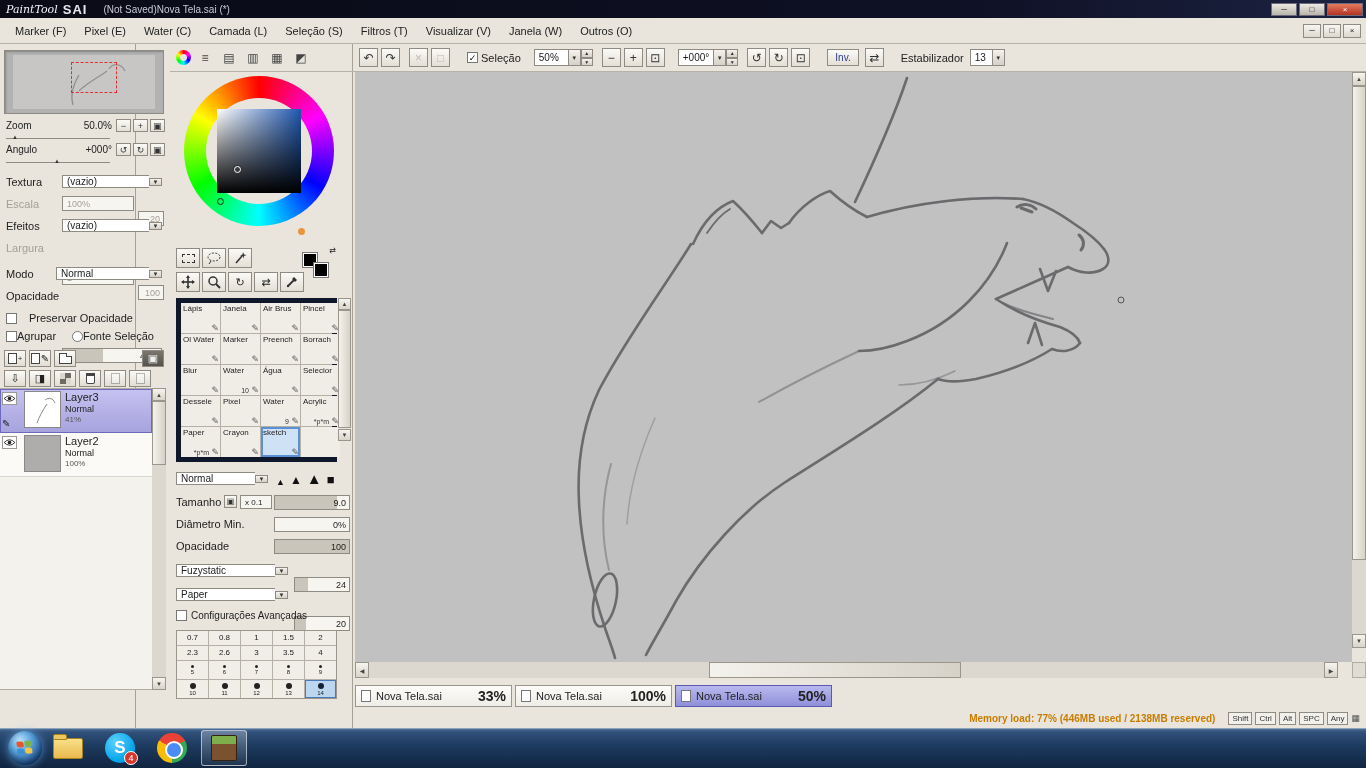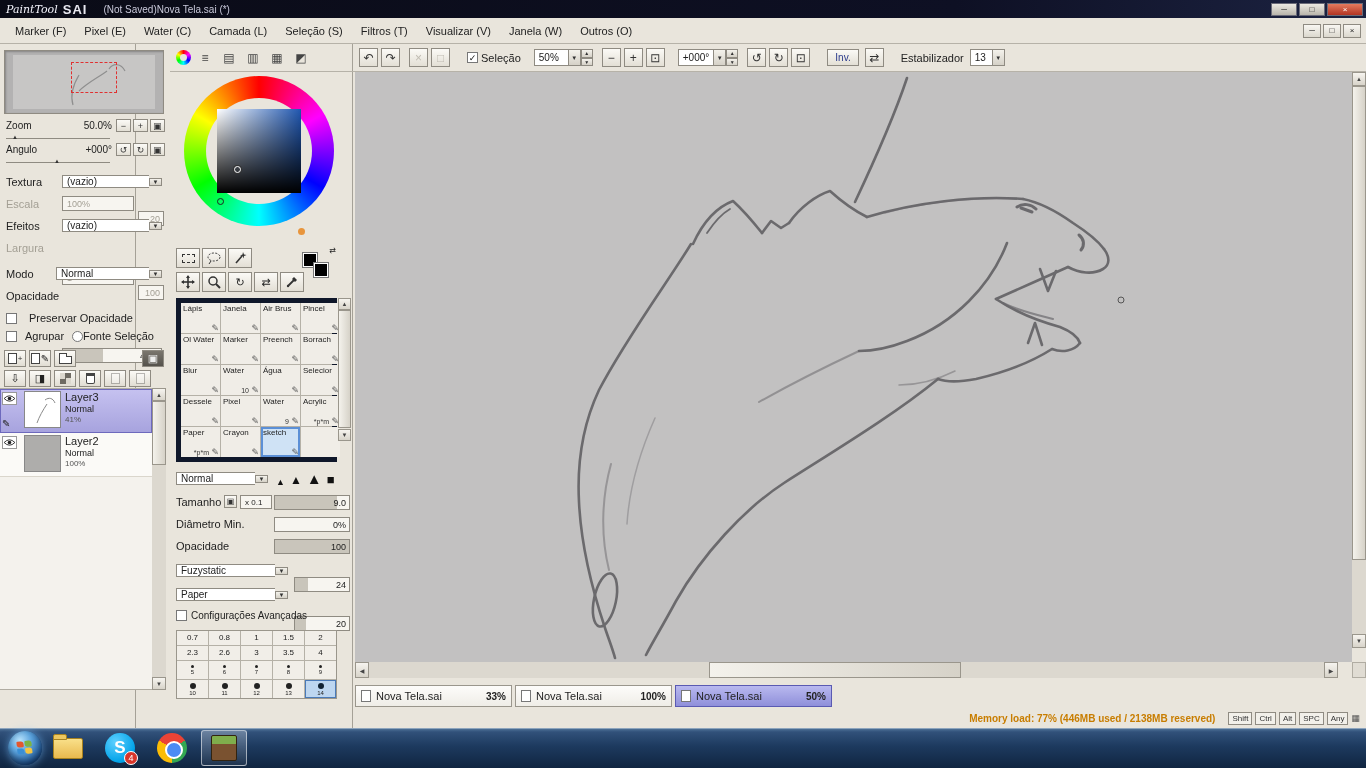--- a/index.html
+++ b/index.html
@@ -121,21 +121,21 @@
 #mtoolbar{position:absolute;left:0;top:0;width:183px;height:28px;display:flex;align-items:center;padding-left:6px;border-bottom:1px solid #b6b2a8;gap:4px}
 #canvas{position:absolute;left:2px;top:28px;width:997px;height:590px;background:#c2c1c1;overflow:hidden}
 #vscroll{position:absolute;left:999px;top:28px;width:14px;height:590px}
 #hscroll{position:absolute;left:2px;top:618px;width:997px;height:16px;display:flex}
 #corner{position:absolute;left:999px;top:618px;width:14px;height:16px;background:#e0dcd3;border:1px solid #b0aca2}
 #tabsrow{position:absolute;left:2px;top:640px;height:24px;display:flex;align-items:center}
 .tab{width:157px;height:22px;display:flex;align-items:center;border:1px solid #9a968c;background:linear-gradient(#fdfcfa,#efede7);margin-right:3px;padding:0 5px}
 .tab.selt{background:linear-gradient(#b9b9ef,#8f8fda);border-color:#5a5ab2}
 .tabico{width:10px;height:12px;background:#fff;border:1px solid #777;flex:none}
 .tabtitle{margin-left:5px;font-size:11px;white-space:nowrap}
-.tabzoom{margin-left:auto;font-size:10px;font-weight:bold}
+.tabzoom{margin-left:auto;font-size:14px;font-weight:bold}
 #statusrow{position:absolute;left:0;top:664px;width:1013px;height:20px;display:flex;align-items:center;justify-content:flex-end;padding-right:6px;gap:3px}
 .memtext{color:#c87d00;font-size:10px;font-weight:bold;margin-right:10px}
 .chip{border:1px solid #8f8b82;background:#f2f0ea;font-size:8px;padding:1px 3px;color:#333}
 
 
 #taskbar{position:absolute;left:0;top:728px;width:1366px;height:40px;background:linear-gradient(#55799e 0%,#31517a 10%,#1d3a5f 45%,#102540 100%);display:flex;align-items:center;box-shadow:inset 0 1px 0 rgba(255,255,255,.35)}
 #orb{width:34px;height:34px;margin-left:8px;border-radius:50%;background:radial-gradient(circle at 35% 28%,#b8e2fb 0%,#5ba3dd 35%,#1d4f8c 75%,#0d2c55 100%);box-shadow:0 0 8px rgba(120,190,255,.6),inset 0 -3px 6px rgba(0,0,0,.4);position:relative;flex:none}
 .flag{position:absolute;left:9px;top:10px;width:16px;height:14px;transform:rotate(-6deg);display:grid;grid-template-columns:7px 7px;grid-auto-rows:6px;gap:1px}
 .flag i{border-radius:1px 3px 1px 3px;display:block}
 .tkbtn{width:52px;height:40px;display:flex;align-items:center;justify-content:center;position:relative;flex:none}
@@ -256,21 +256,21 @@
   <span class="abs lab" style="left:6px;top:246px">Opacidade</span>
   <div class="abs slider" style="left:62px;top:244px;width:100px;height:15px">
     <span class="sfill" style="width:41%"></span>
     <span class="sval">41%</span>
   </div>
 
   <label class="abs flex" style="left:6px;top:268px;gap:12px">
     <span class="cb"></span>
     <span class="lab">Preservar Opacidade</span>
   </label>
-  <label class="abs flex" style="left:6px;top:286px;gap:8px">
+  <label class="abs flex" style="left:6px;top:286px;gap:0">
     <span class="cb"></span>
     <span class="lab">Agrupar</span>
   </label>
   <label class="abs flex" style="left:72px;top:286px;">
     <span class="radio"></span>
     <span class="lab">Fonte Seleção</span>
   </label>
 
   <div class="abs flex" style="left:4px;top:306px;gap:3px">
     <span class="ltb">

